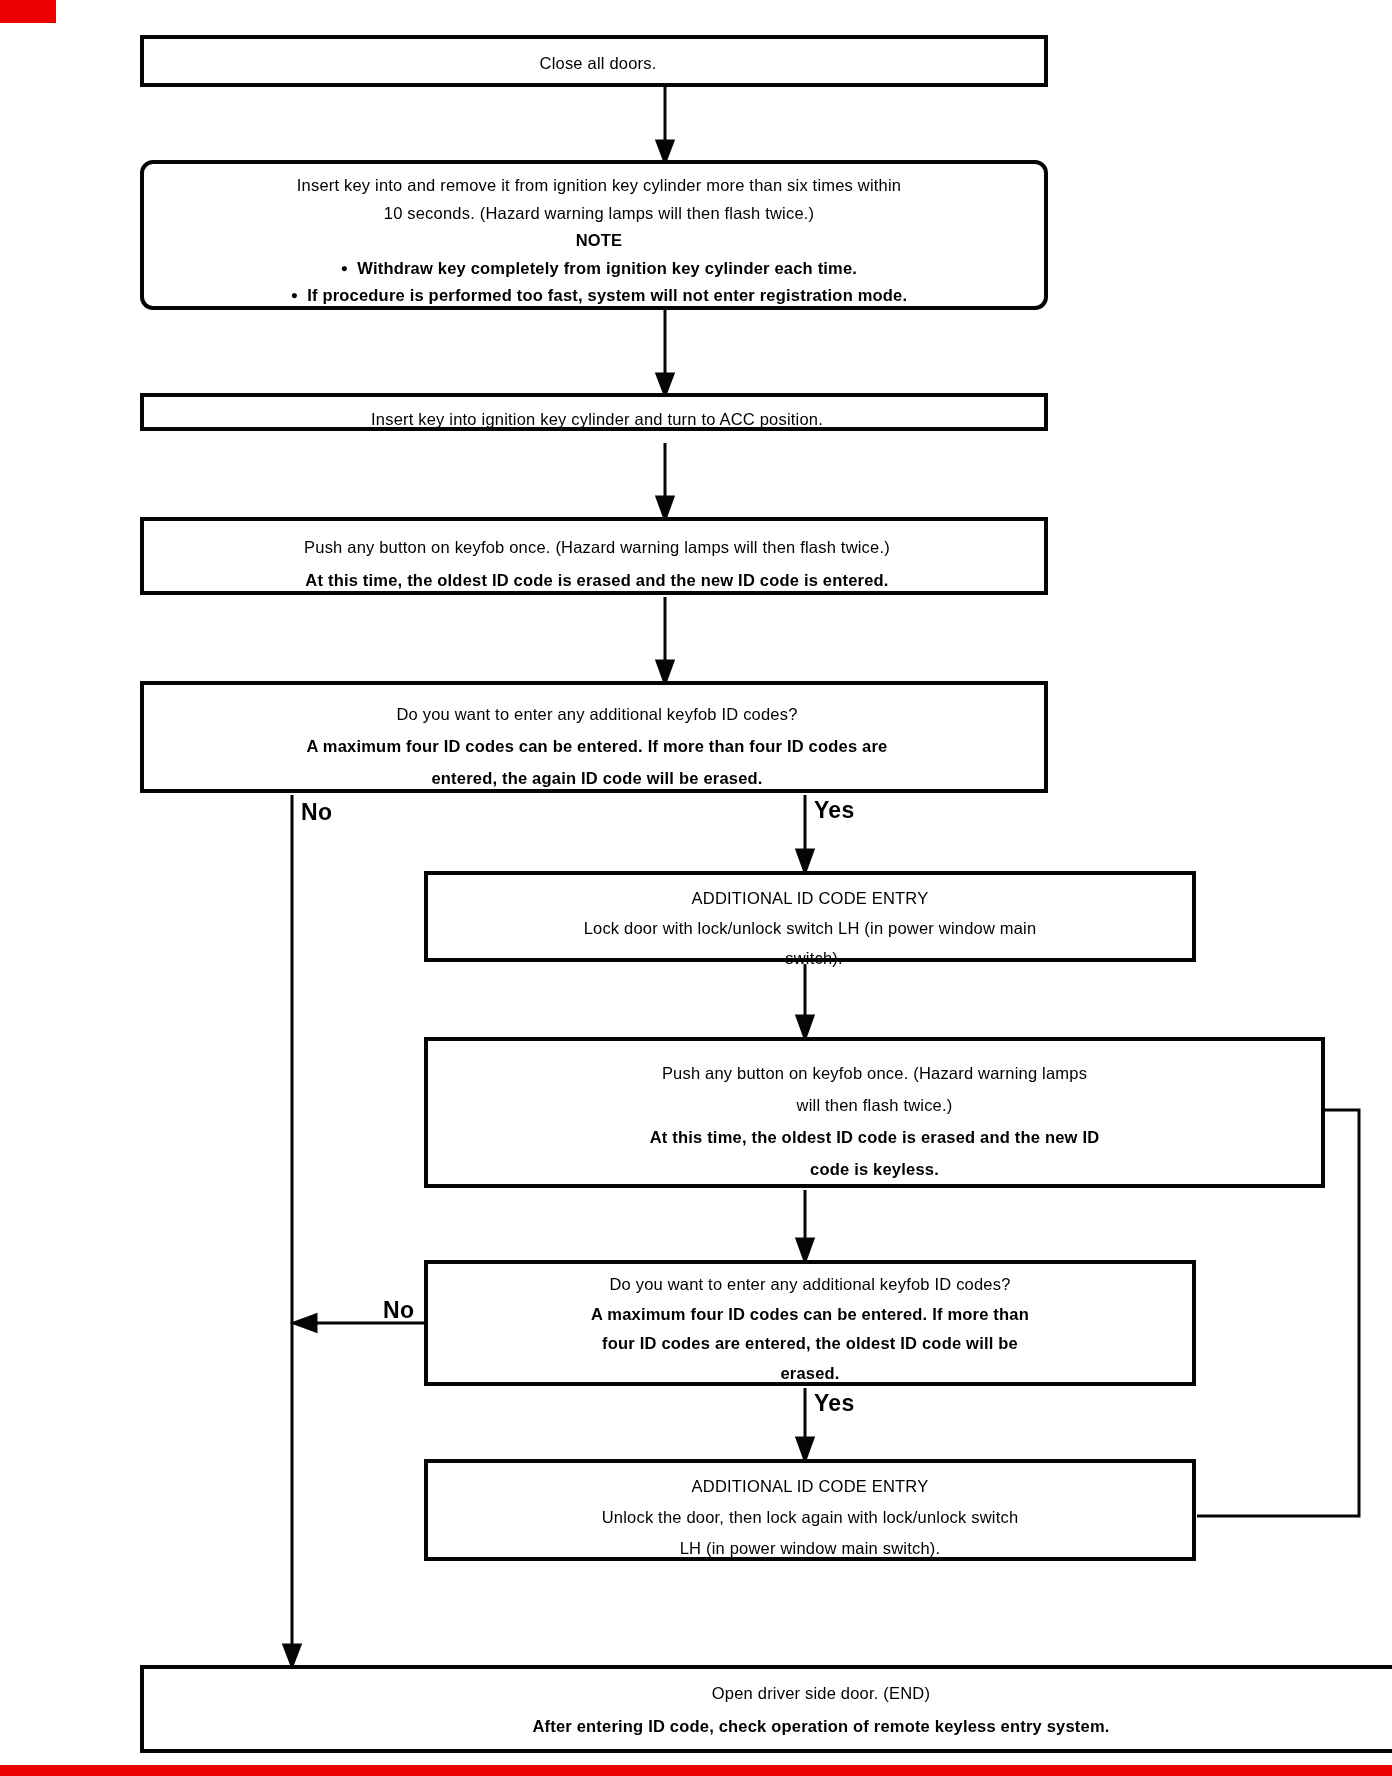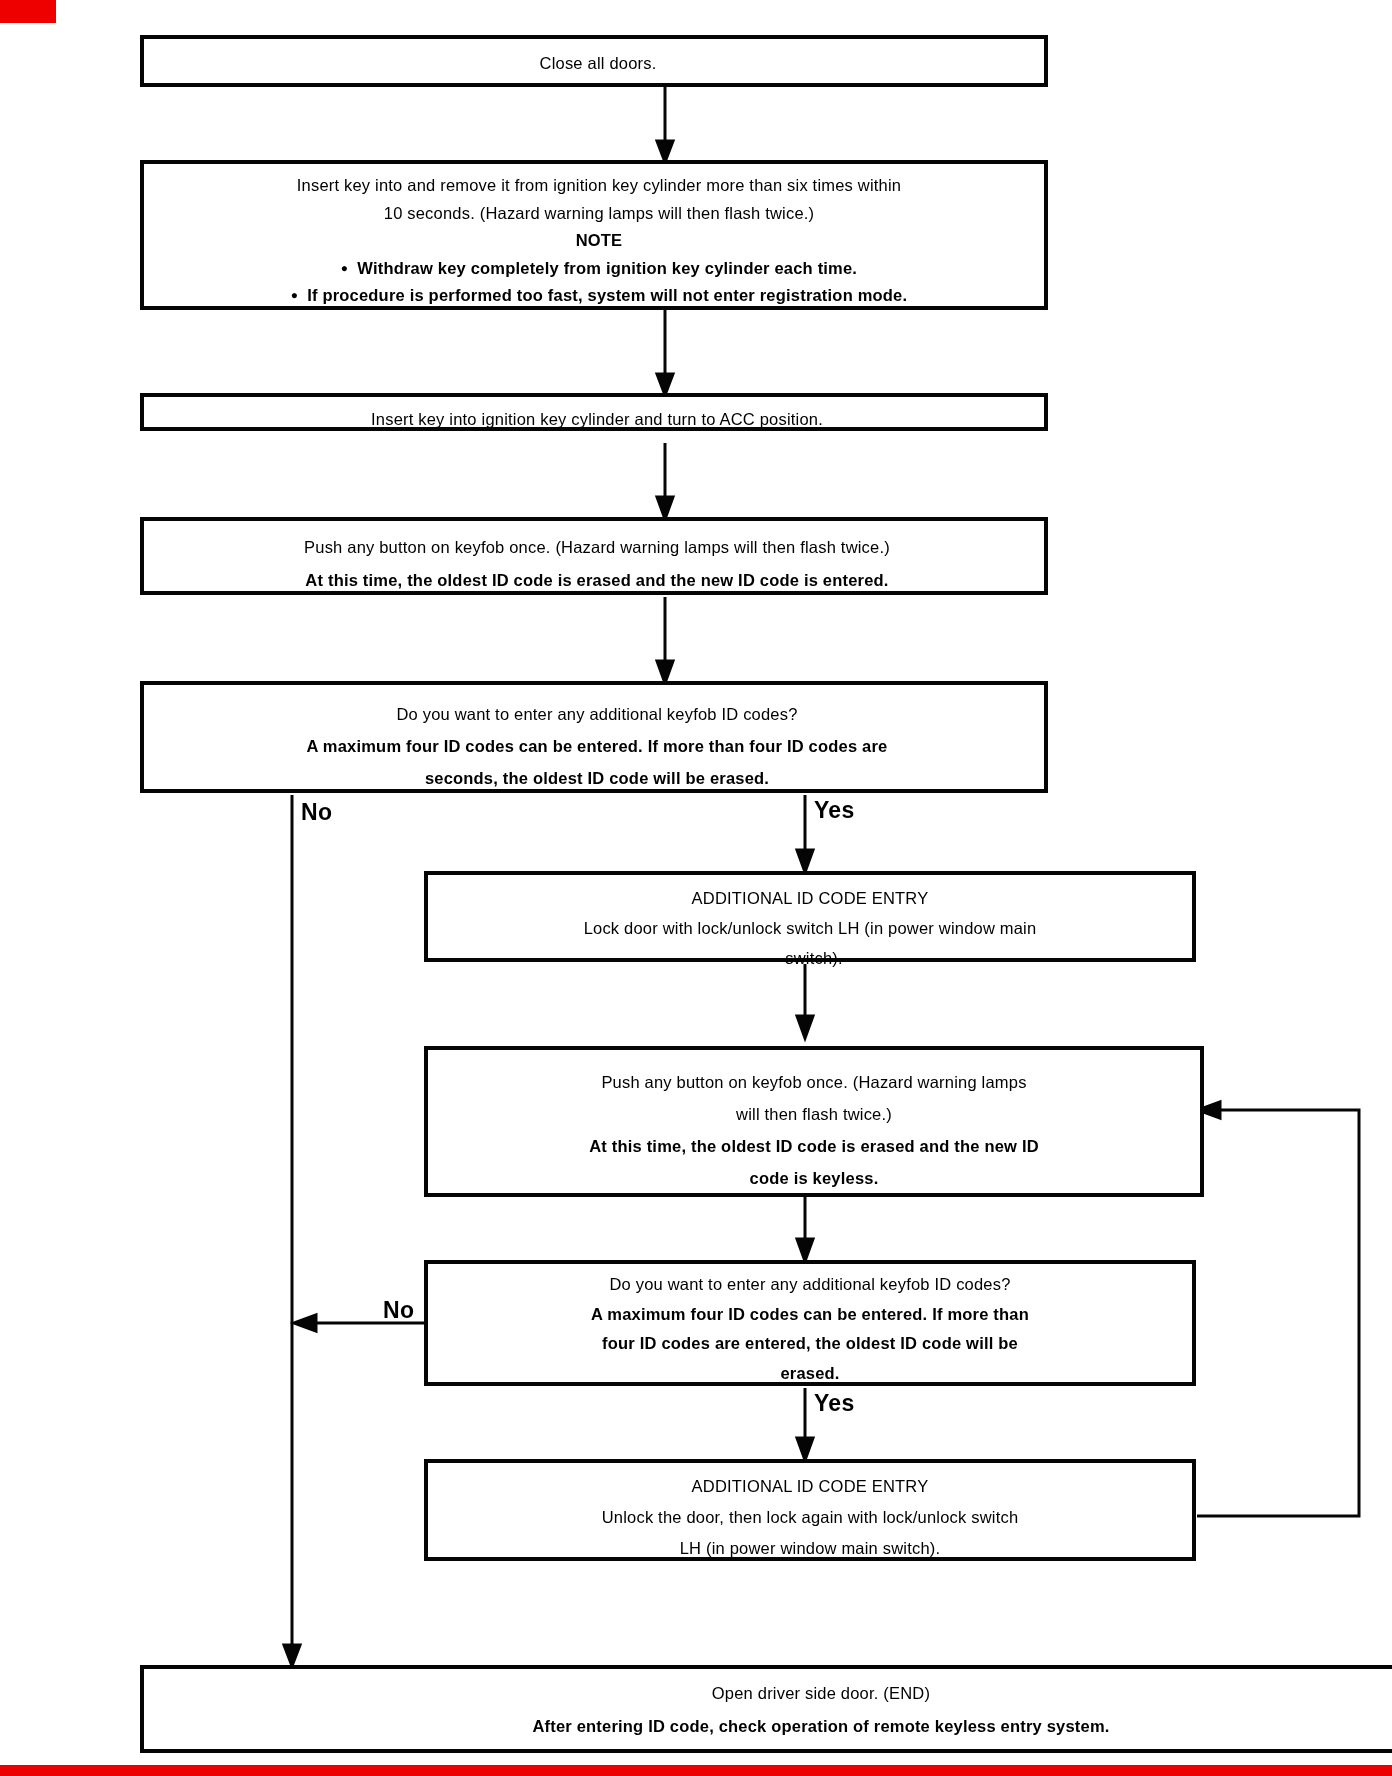--- a/index.html
+++ b/index.html
@@ -13,26 +13,26 @@
     border:4px solid #050505;z-index:1;font-size:16.5px;line-height:30px;
     letter-spacing:0.2px;
   }
   .box .line{white-space:nowrap;}
   .box .line.b{font-weight:700;}
   .box .line.ind{padding-left:8px;}
   .bullet{display:inline-block;font-size:12px;margin-right:9px;vertical-align:2px;}
   .lbl{position:absolute;z-index:2;font-size:23px;font-weight:700;letter-spacing:0.3px;}
   
   #box1 {left:140px;top:35px;  width:908px;height:52px; padding:11px 14px 0 22px;line-height:26px;}
-  #box2 {left:140px;top:160px; width:908px;height:150px;padding:8px 10px 0 20px; line-height:27.5px;}
+  #box2 {left:140px;top:160px; width:908px;height:150px;padding:8px 10px 0 20px; line-height:27.5px;border-radius:13px;}
   #box3 {left:140px;top:393px; width:908px;height:38px; padding:9px 14px 0 20px; line-height:26px;}
   #box4 {left:140px;top:517px; width:908px;height:78px; padding:10px 14px 0 20px;line-height:33px;}
   #box5 {left:140px;top:681px; width:908px;height:112px;padding:13px 14px 0 20px;line-height:32px;}
   #box6 {left:424px;top:871px; width:772px;height:91px; padding:8px 10px 0 10px; line-height:30px;}
-  #box7 {left:424px;top:1037px;width:780px;height:151px;padding:16px 10px 0 10px;line-height:32px;margin-top:9px;}
+  #box7 {left:424px;top:1037px;width:901px;height:151px;padding:16px 10px 0 10px;line-height:32px;}
   #box8 {left:424px;top:1260px;width:772px;height:126px;padding:6px 10px 0 10px; line-height:29.5px;}
   #box9 {left:424px;top:1459px;width:772px;height:102px;padding:8px 10px 0 10px; line-height:31px;}
   #box10{left:140px;top:1665px;width:1352px;height:88px;padding:8px 14px 0 24px; line-height:33px;}
   
   #lbl-no1 {left:301px;top:799px;}
   #lbl-yes1{left:814px;top:797px;}
   #lbl-no2 {left:383px;top:1297px;}
   #lbl-yes2{left:814px;top:1390px;}
   
   .scan-mark{position:absolute;z-index:3;}
@@ -92,21 +92,21 @@
   <div class="box" id="box3">
       <div class="line">Insert key into ignition key cylinder and turn to ACC position.</div>
     </div>
   <div class="box" id="box4">
       <div class="line">Push any button on keyfob once. (Hazard warning lamps will then flash twice.)</div>
       <div class="line b">At this time, the oldest ID code is erased and the new ID code is entered.</div>
     </div>
   <div class="box" id="box5">
       <div class="line">Do you want to enter any additional keyfob ID codes?</div>
       <div class="line b">A maximum four ID codes can be entered. If more than four ID codes are</div>
-      <div class="line b">seconds, the oldest ID code will be erased.</div>
+      <div class="line b">entered, the again ID code will be erased.</div>
     </div>
   <div class="box" id="box6">
       <div class="line">ADDITIONAL ID CODE ENTRY</div>
       <div class="line">Lock door with lock/unlock switch LH (in power window main</div>
       <div class="line ind">switch).</div>
     </div>
   <div class="box" id="box7">
       <div class="line">Push any button on keyfob once. (Hazard warning lamps</div>
       <div class="line">will then flash twice.)</div>
       <div class="line b">At this time, the oldest ID code is erased and the new ID</div>

